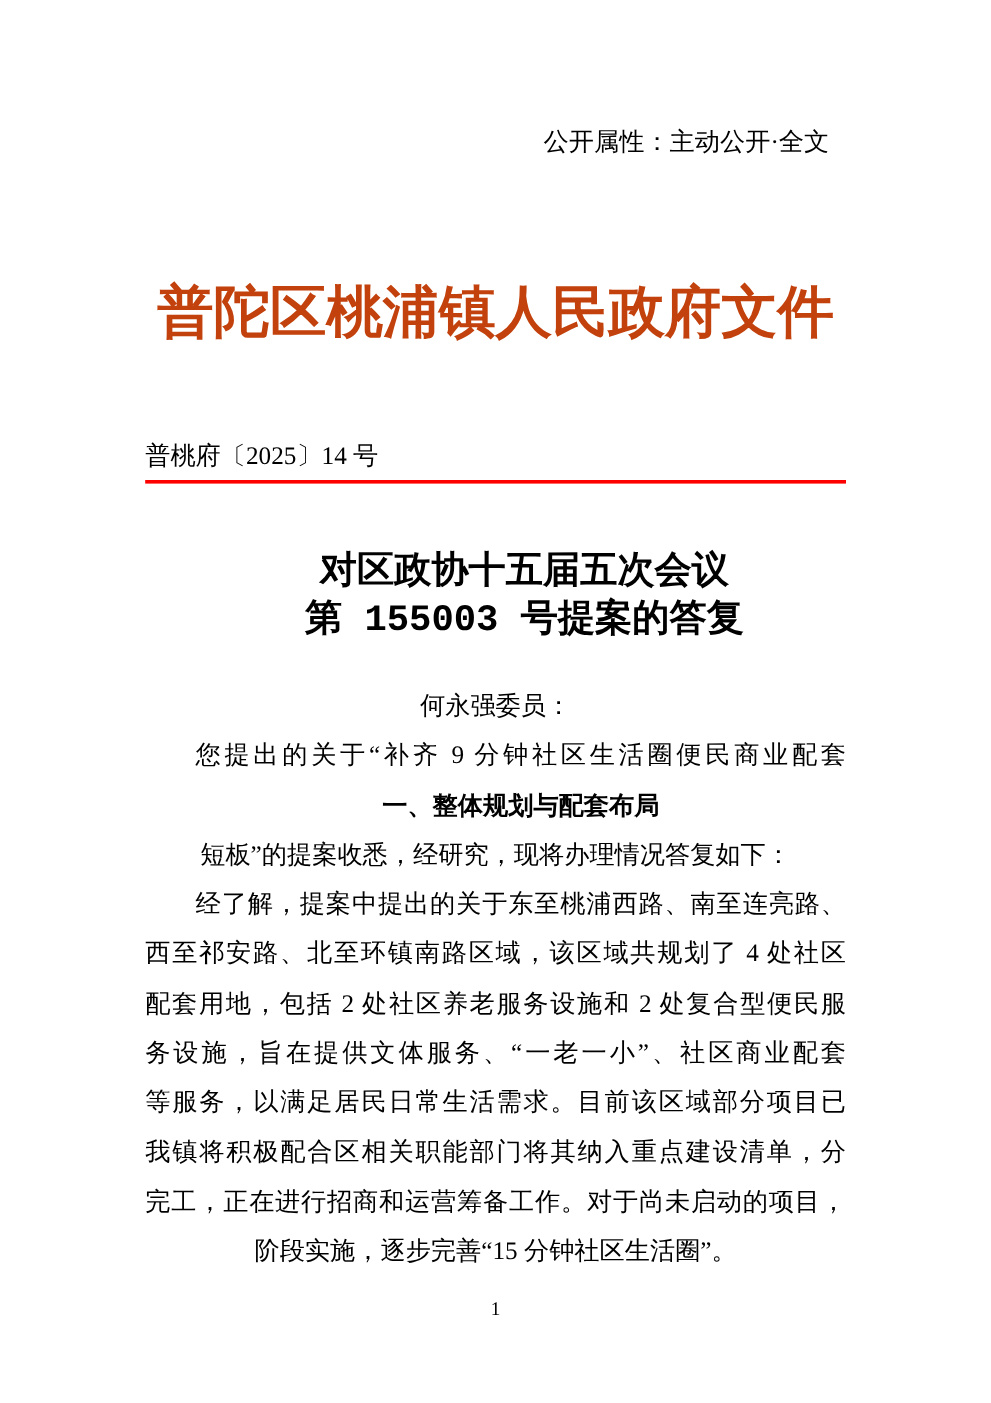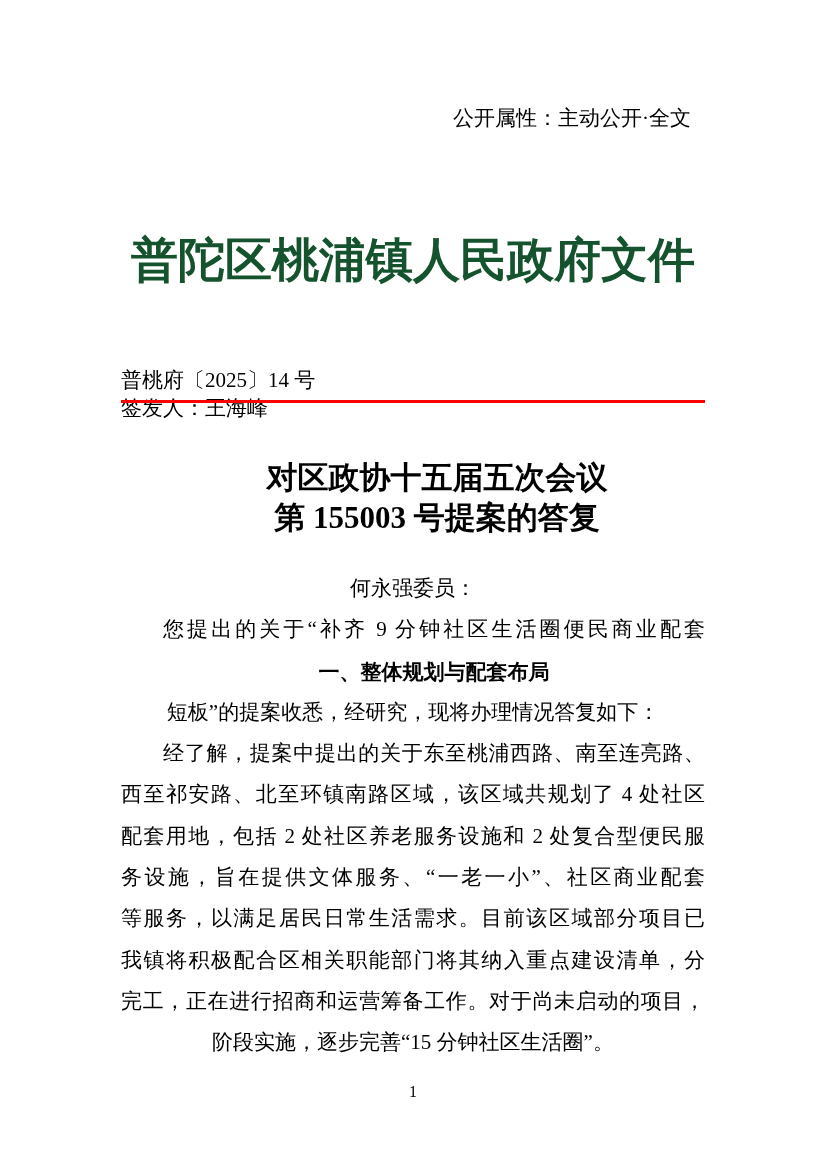--- a/index.html
+++ b/index.html
@@ -25,21 +25,21 @@
     white-space: nowrap;
   }
   .masthead {
     position: absolute;
     left: 0;
     right: 0;
     top: 229px;
     text-align: center;
     font-size: 47px;
     font-weight: 700;
-    color: #14532d;
+    color: #c2410c;
     letter-spacing: 0px;
     white-space: nowrap;
     font-family: "Liberation Serif", serif;
   }
   .meta-row {
     position: absolute;
     left: 121px;
     top: 366px;
     width: 584px;
     display: flex;
@@ -58,21 +58,21 @@
   }
   .doc-title {
     position: absolute;
     left: 0;
     right: 0;
     top: 458px;
     text-align: center;
     font-size: 31px;
     font-weight: 700;
     line-height: 40px;
-    font-family: Liberation Serif, serif;
+    font-family: Liberation Mono, monospace;
     padding-left: 48px;
   }
   .body-text {
     position: absolute;
     left: 121px;
     top: 568px;
     width: 584px;
     font-size: 21px;
     line-height: 41.3px;
   }
@@ -106,21 +106,20 @@
 <div class="page">
 
   <div class="info-block">
     <div>公开属性：主动公开·全文</div>
   </div>
 
   <div class="masthead">普陀区桃浦镇人民政府文件</div>
 
   <div class="meta-row">
     <span>普桃府〔2025〕14 号</span>
-    <span>签发人：王海峰</span>
   </div>
 
   <div class="red-line"></div>
 
   <div class="doc-title">
     <div>对区政协十五届五次会议</div>
     <div>第 155003 号提案的答复</div>
   </div>
 
   <div class="body-text">

